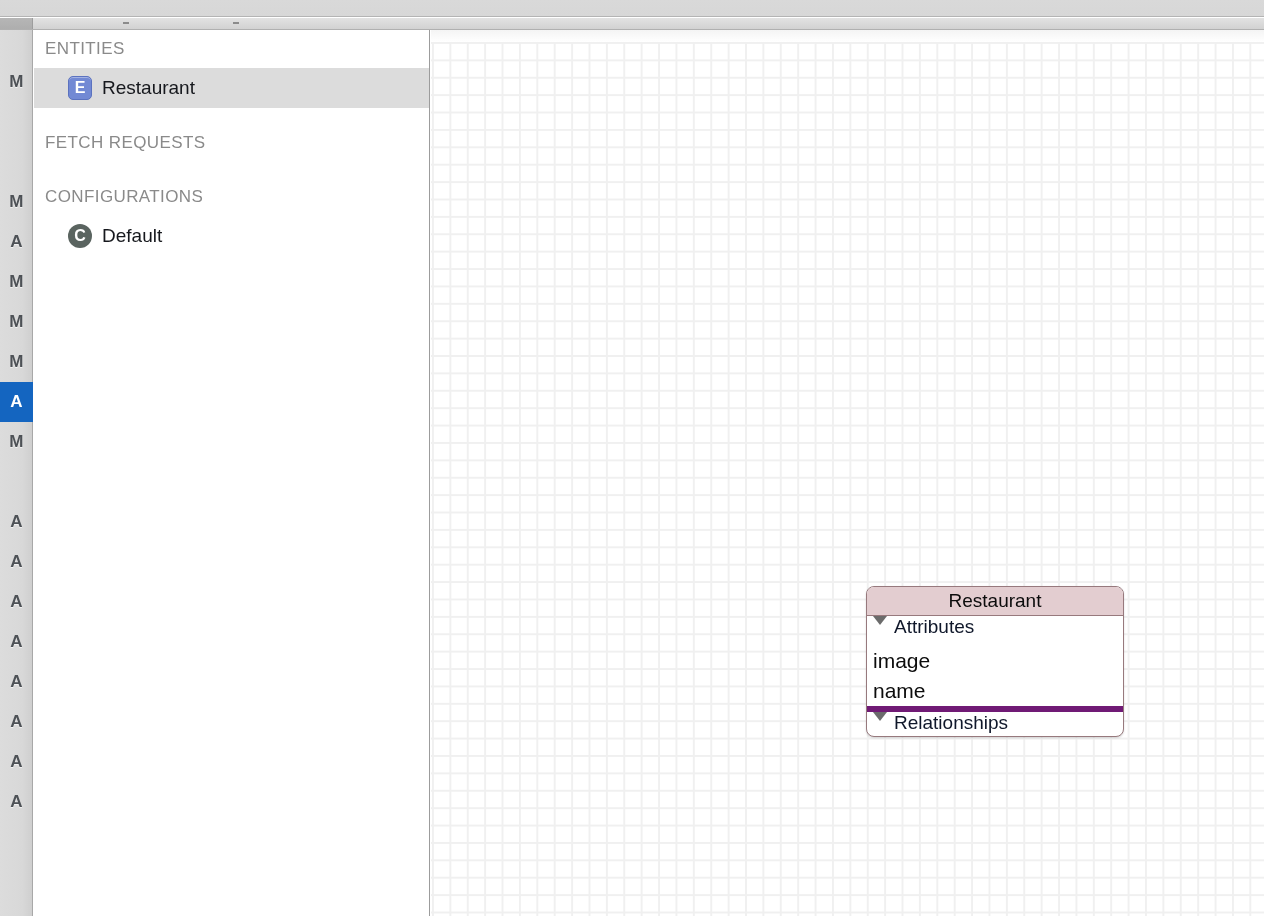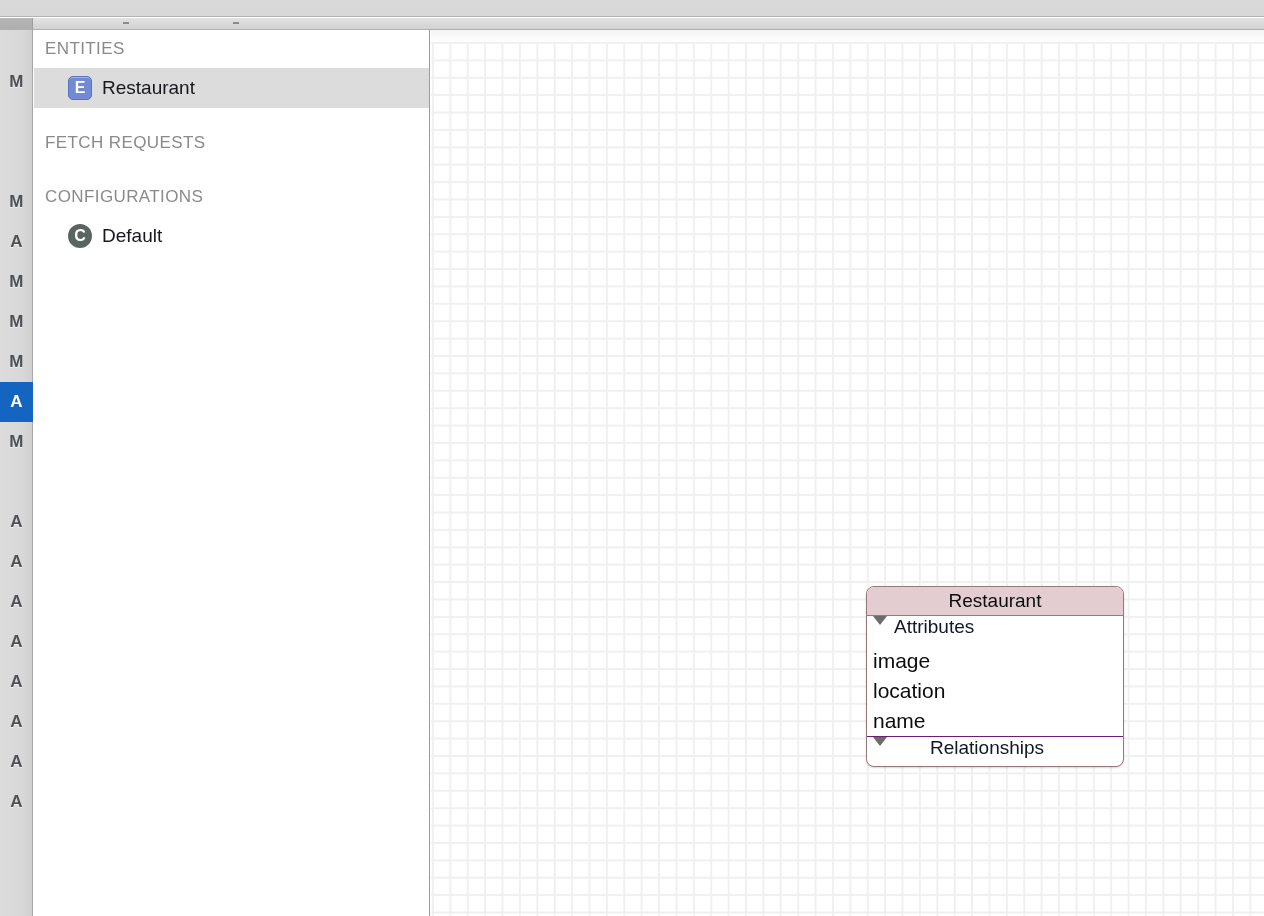--- a/index.html
+++ b/index.html
@@ -147,22 +147,21 @@
     color: #0c0c0c;
   }
   .eb-section {
     height: 30px;
     display: flex; align-items: flex-start;
     padding-left: 6px;
     font-size: 19px;
     color: #0f172a;
   }
   .eb-section.rel {
-    border-top: 1px solid #701a75;
-    gap: 36px;
+    border-top: 6px solid #701a75;
   }
   .disclosure {
     display: inline-block;
     width: 0; height: 0;
     border-left: 7px solid transparent;
     border-right: 7px solid transparent;
     border-top: 9px solid #6b6b6b;
     margin-right: 7px;
     flex: 0 0 auto;
   }
@@ -228,21 +227,20 @@
     <div class="entity-box">
       <div class="eb-title">Restaurant</div>
 
       <div class="eb-section">
         <span class="disclosure"></span>
         <span>Attributes</span>
       </div>
 
       <div id="attr-list">
           <div class="eb-attr">image</div>
-          <div class="eb-attr">location</div>
           <div class="eb-attr">name</div>
         </div>
 
       <div class="eb-section rel">
         <span class="disclosure"></span>
         <span>Relationships</span>
       </div>
     </div>
   </div>
 

